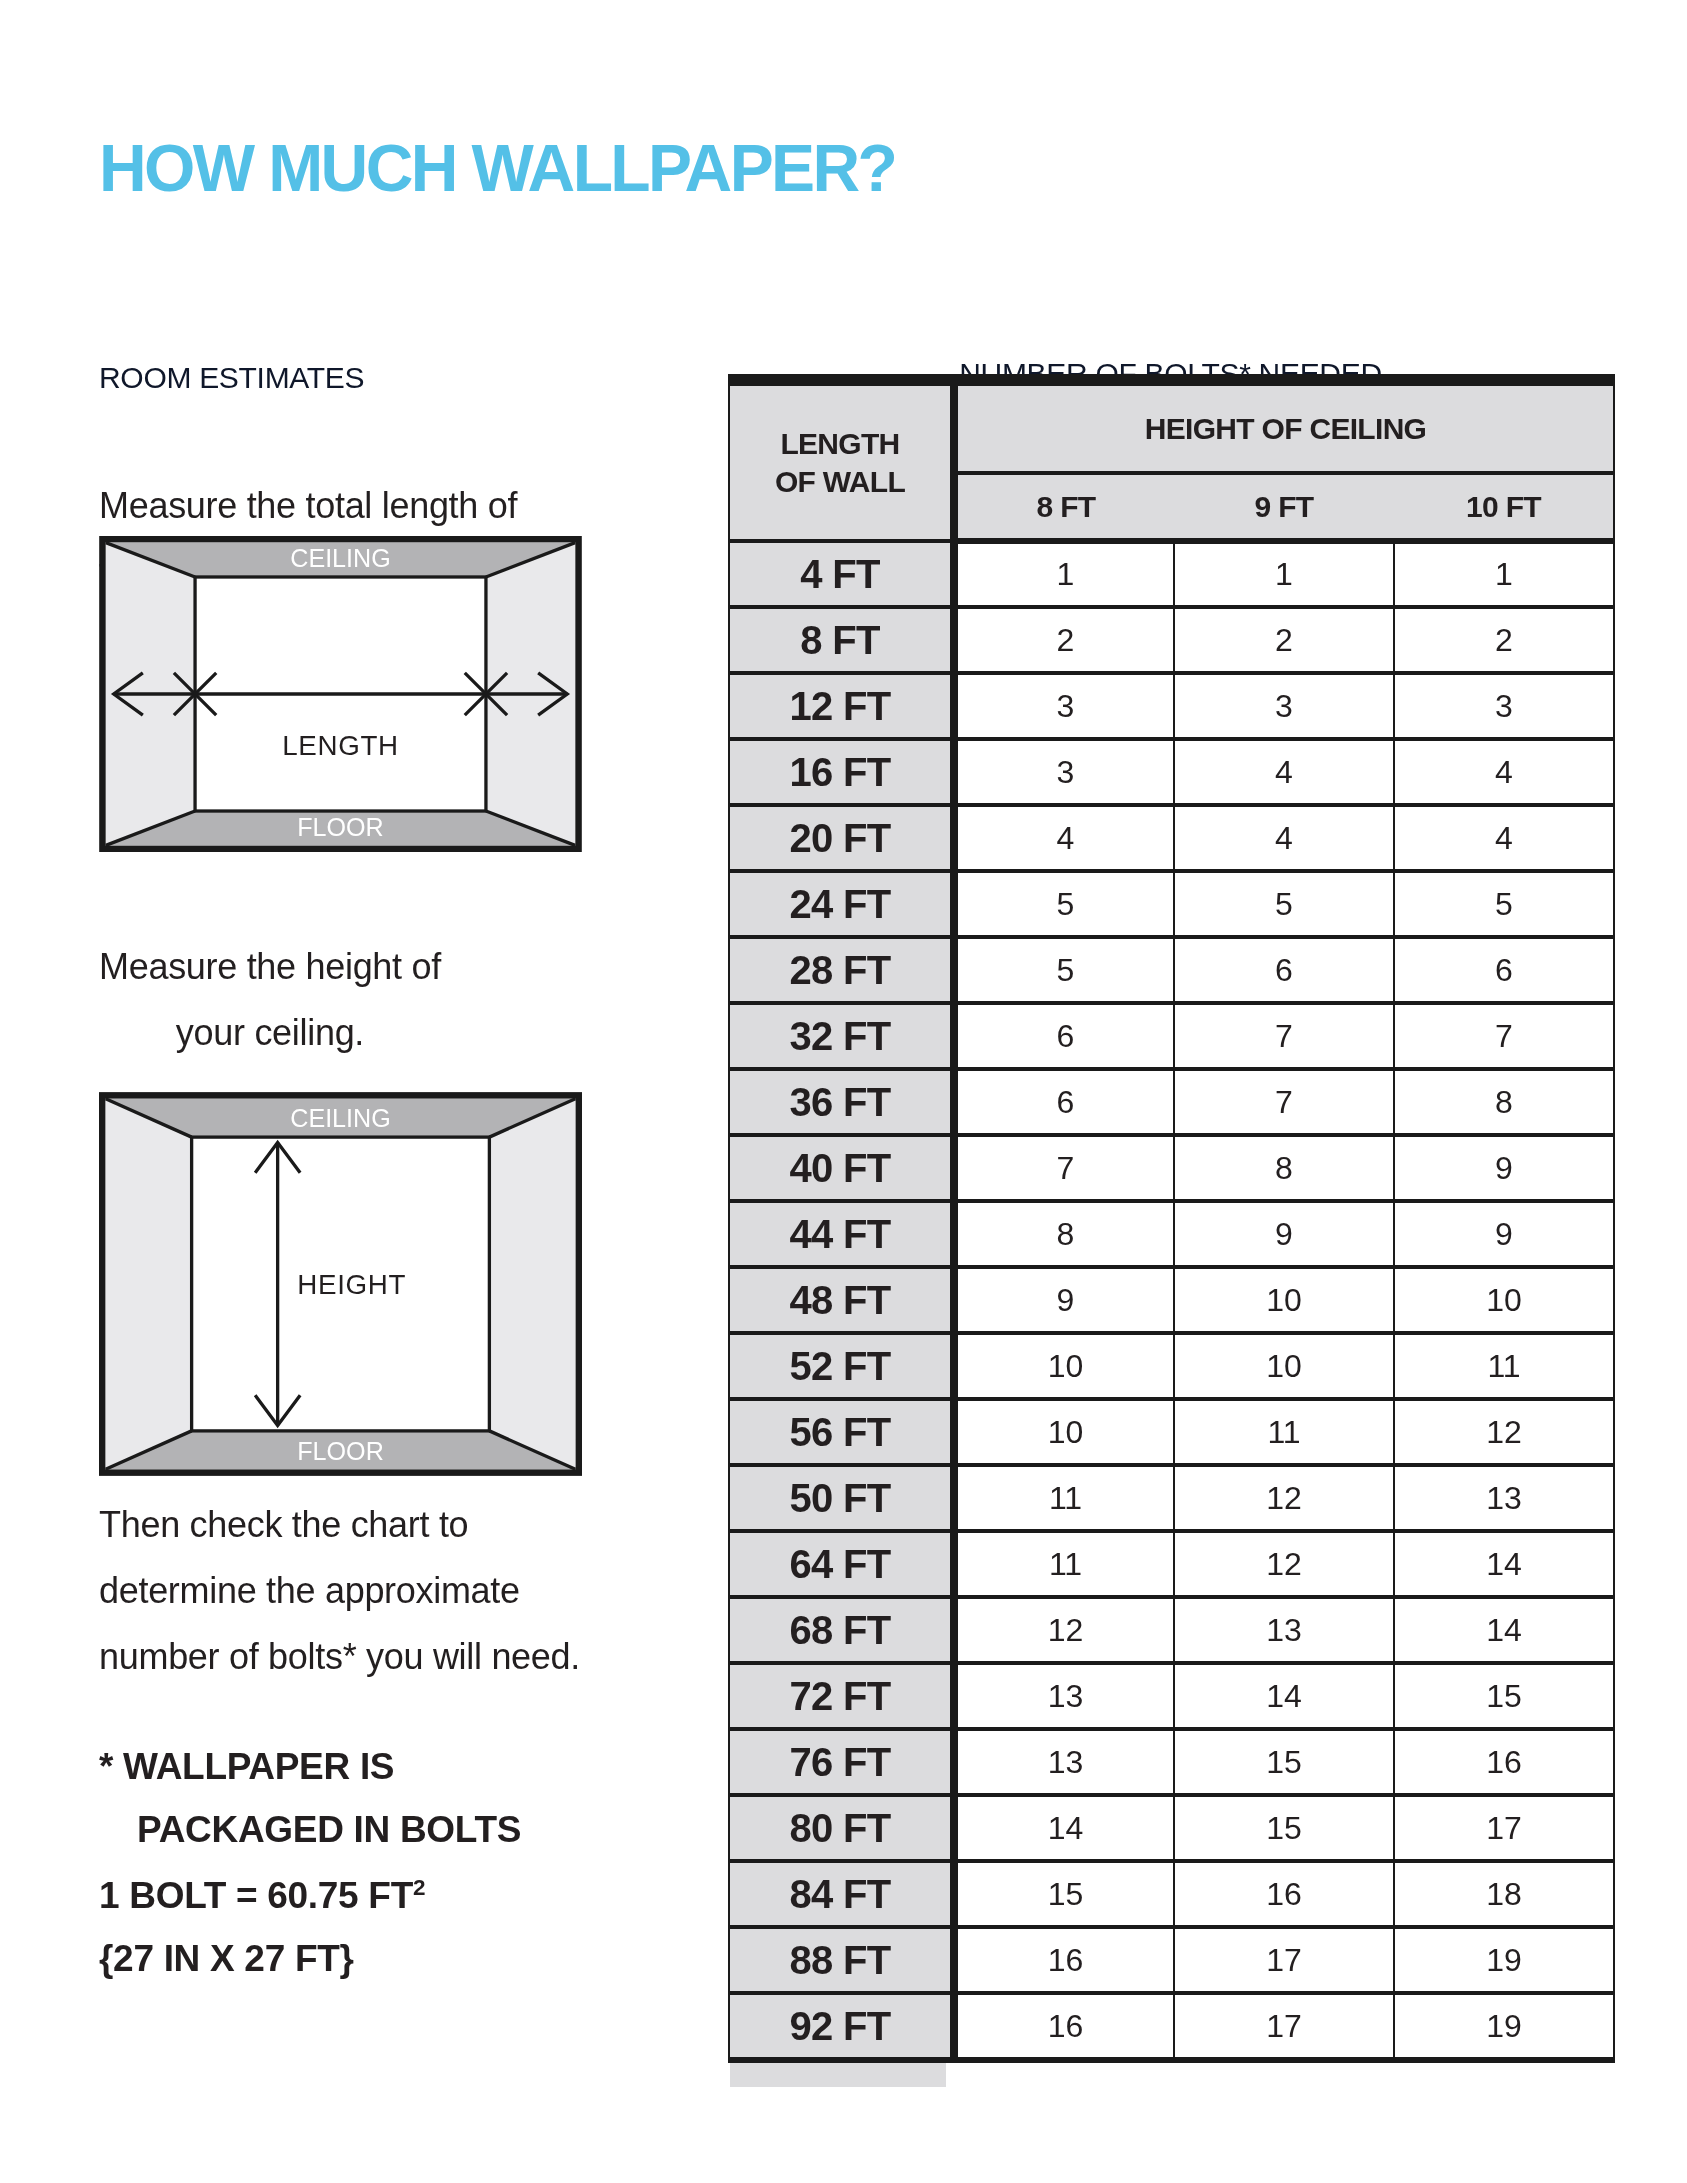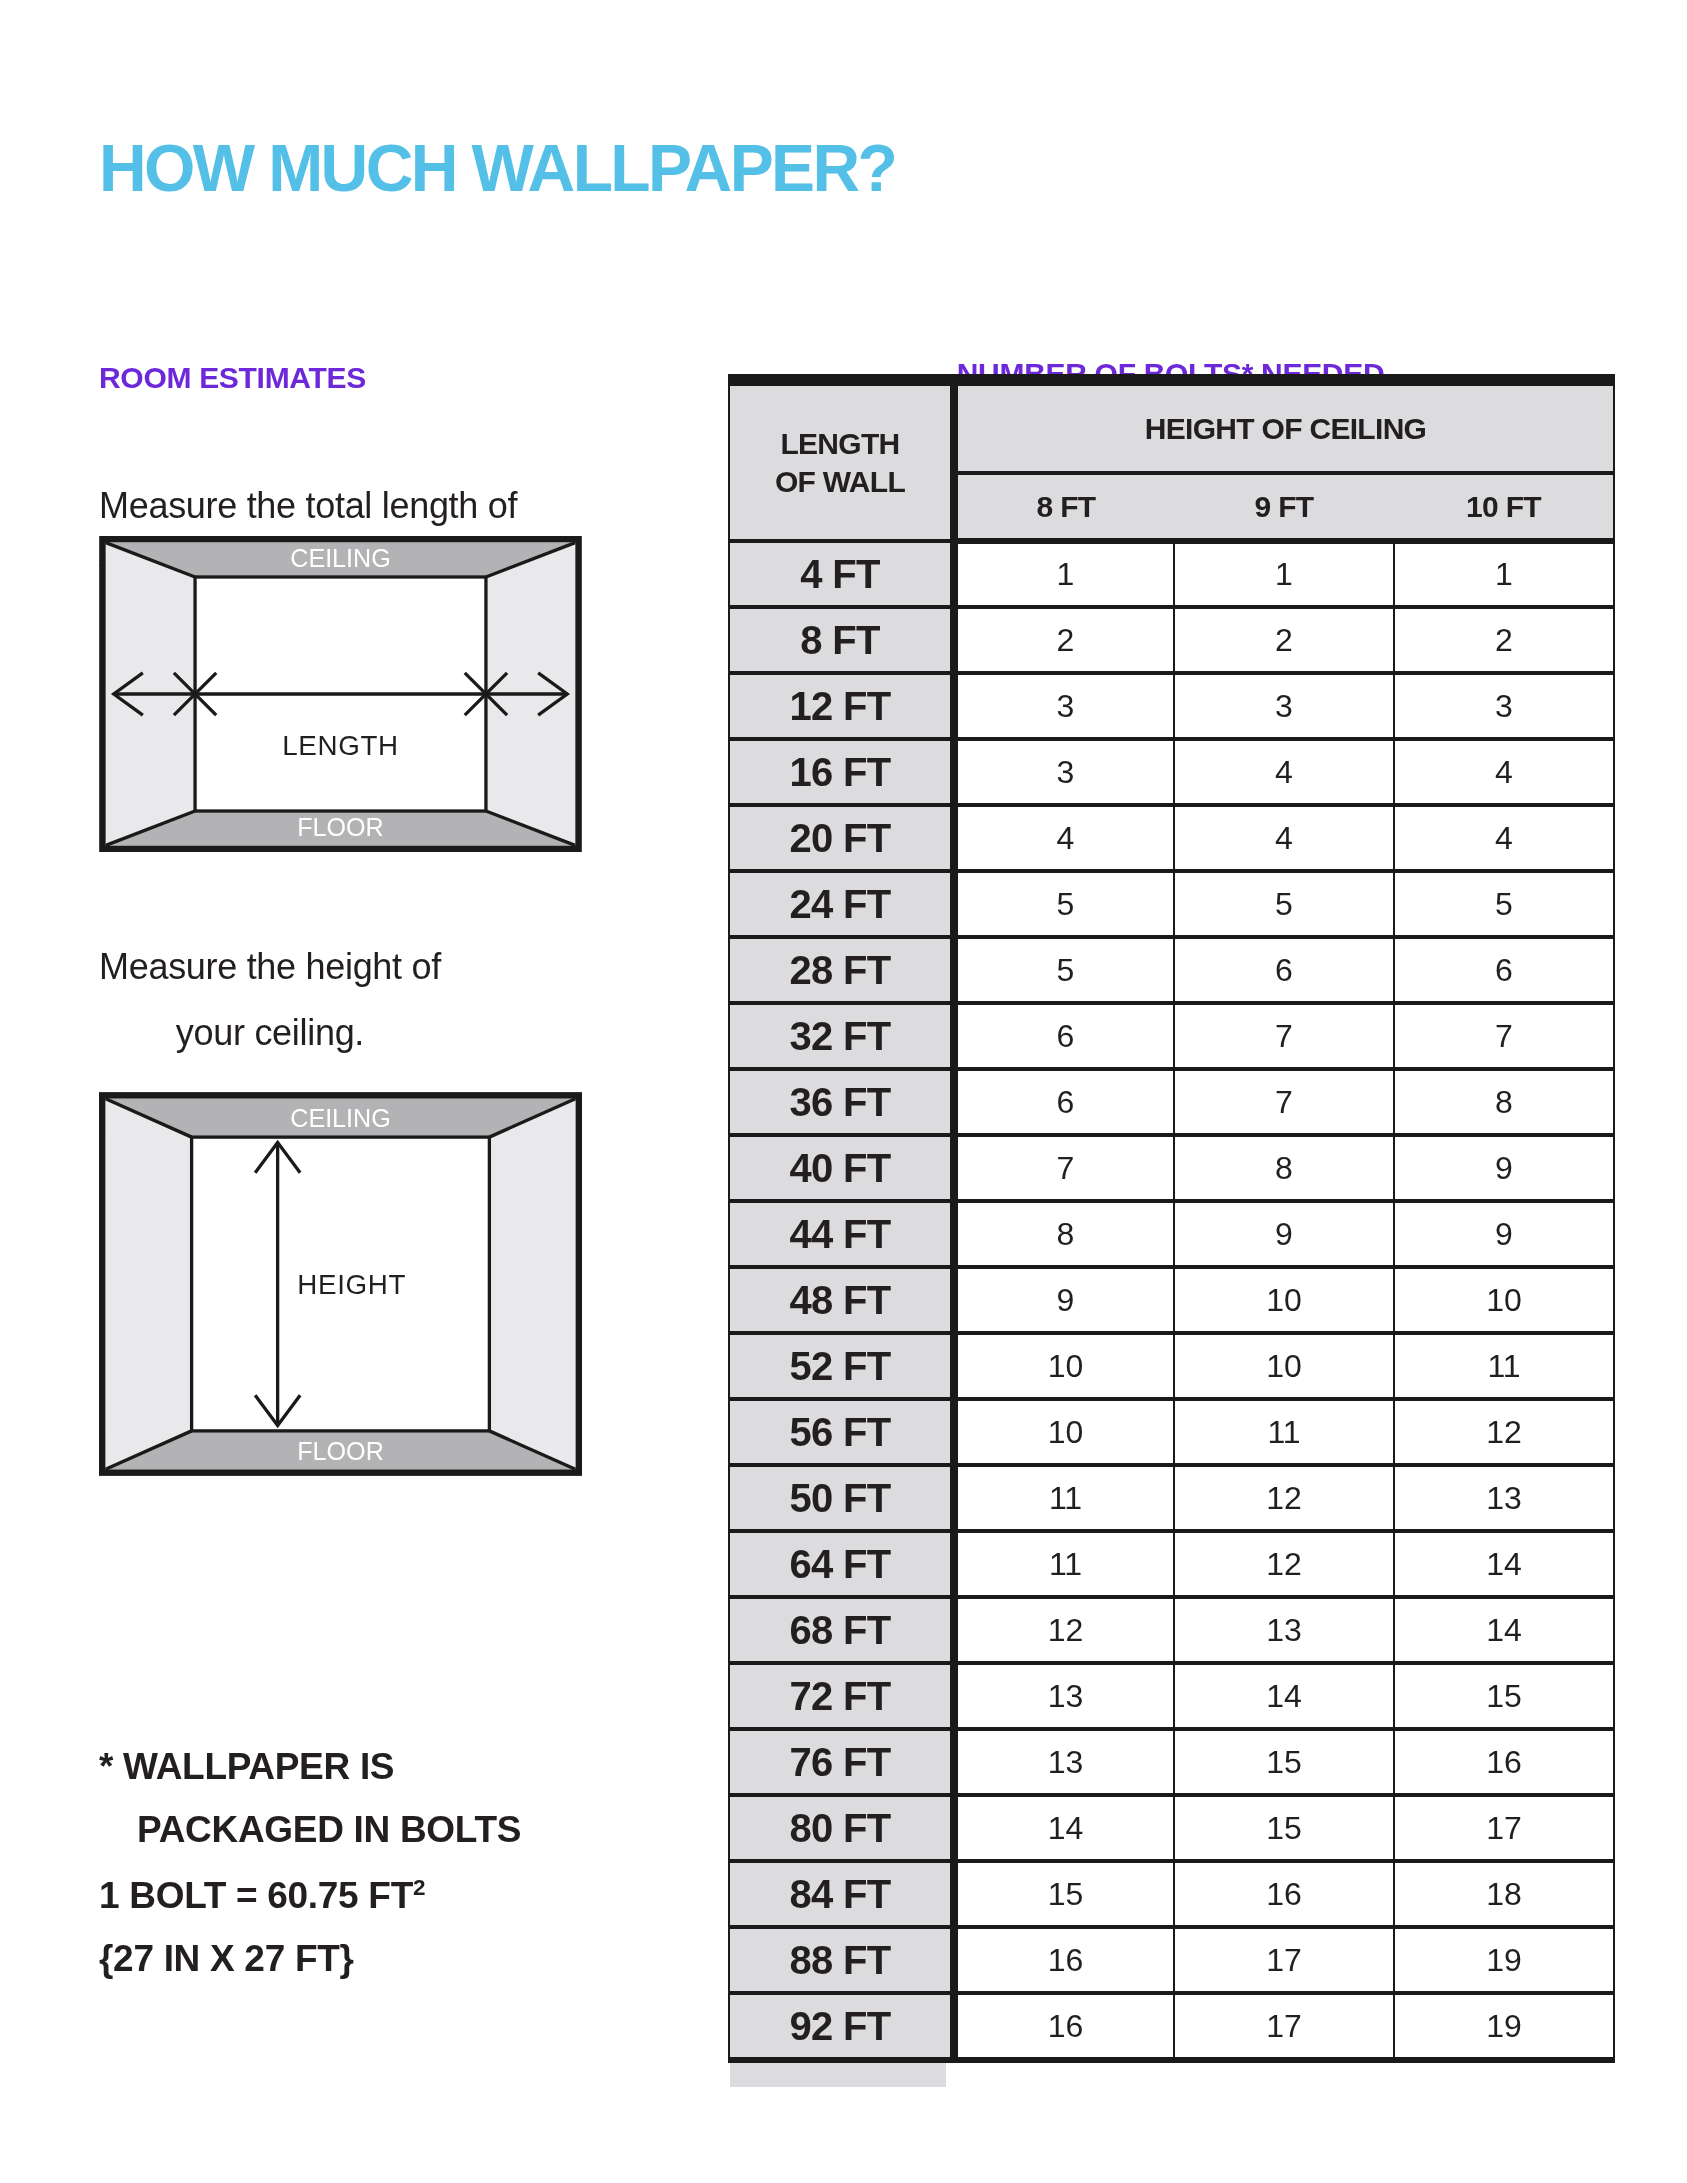--- a/index.html
+++ b/index.html
@@ -2,21 +2,21 @@
 <html style="font-size:10.6px"><head>
 <meta charset="utf-8">
 <style>
   html,body{margin:0;padding:0;background:#fff;}
   .page{position:relative;width:1687px;height:2183px;background:#FFFFFF;overflow:hidden;
         font-family:"Liberation Sans",sans-serif;color:#231F20;padding-left:48px;}
 
   .title{position:absolute;left:99px;top:88px;font-size:66px;font-weight:bold;
          color:#54C0E7;letter-spacing:-2.6px;line-height:73px;white-space:nowrap;}
 
-  .sec-heading{position:absolute;font-size:30px;font-weight:bold;color:#6d28d9;
+  .sec-heading{position:absolute;font-size:30px;font-weight:normal;color:#0f172a;
                letter-spacing:-0.3px;line-height:37px;white-space:nowrap;}
   .heading-room{left:99px;top:334px;}
   .heading-table{left:728px;top:334px;width:885px;text-align:center;margin-top:21px;}
 
   .para{position:absolute;left:99px;font-size:36px;line-height:66px;letter-spacing:-0.3px;}
   .para .line{white-space:nowrap;}
   .para-1{top:473px;}
   .para-2{top:934px;text-align:center;}
   .para-3{top:1492px;}
 
@@ -108,20 +108,25 @@
     <text class="diag-room-label" x="365" y="52" text-anchor="middle">CEILING</text>
     <text class="diag-room-label" x="365" y="556" text-anchor="middle">FLOOR</text>
     <g stroke="#1A1A1A" stroke-width="5" fill="none">
       <line x1="270" y1="76" x2="270" y2="504"></line>
       <polyline points="236,122 270,76 304,122"></polyline>
       <polyline points="236,458 270,504 304,458"></polyline>
     </g>
     <text class="diag-measure-label" x="382" y="305" text-anchor="middle">HEIGHT</text>
   </svg>
 
+  <div class="para para-3">
+    <div class="line">Then check the chart to</div>
+    <div class="line">determine the approximate</div>
+    <div class="line">number of bolts* you will need.</div>
+  </div>
 
   <div class="note note-block">
     <div>* WALLPAPER IS</div>
     <div class="indent">PACKAGED IN BOLTS</div>
   </div>
 
   <div class="note bolt-block">
     <div><span>1 BOLT = 60.75 FT</span><sup>2</sup></div>
     <div>{27 IN X 27 FT}</div>
   </div>

